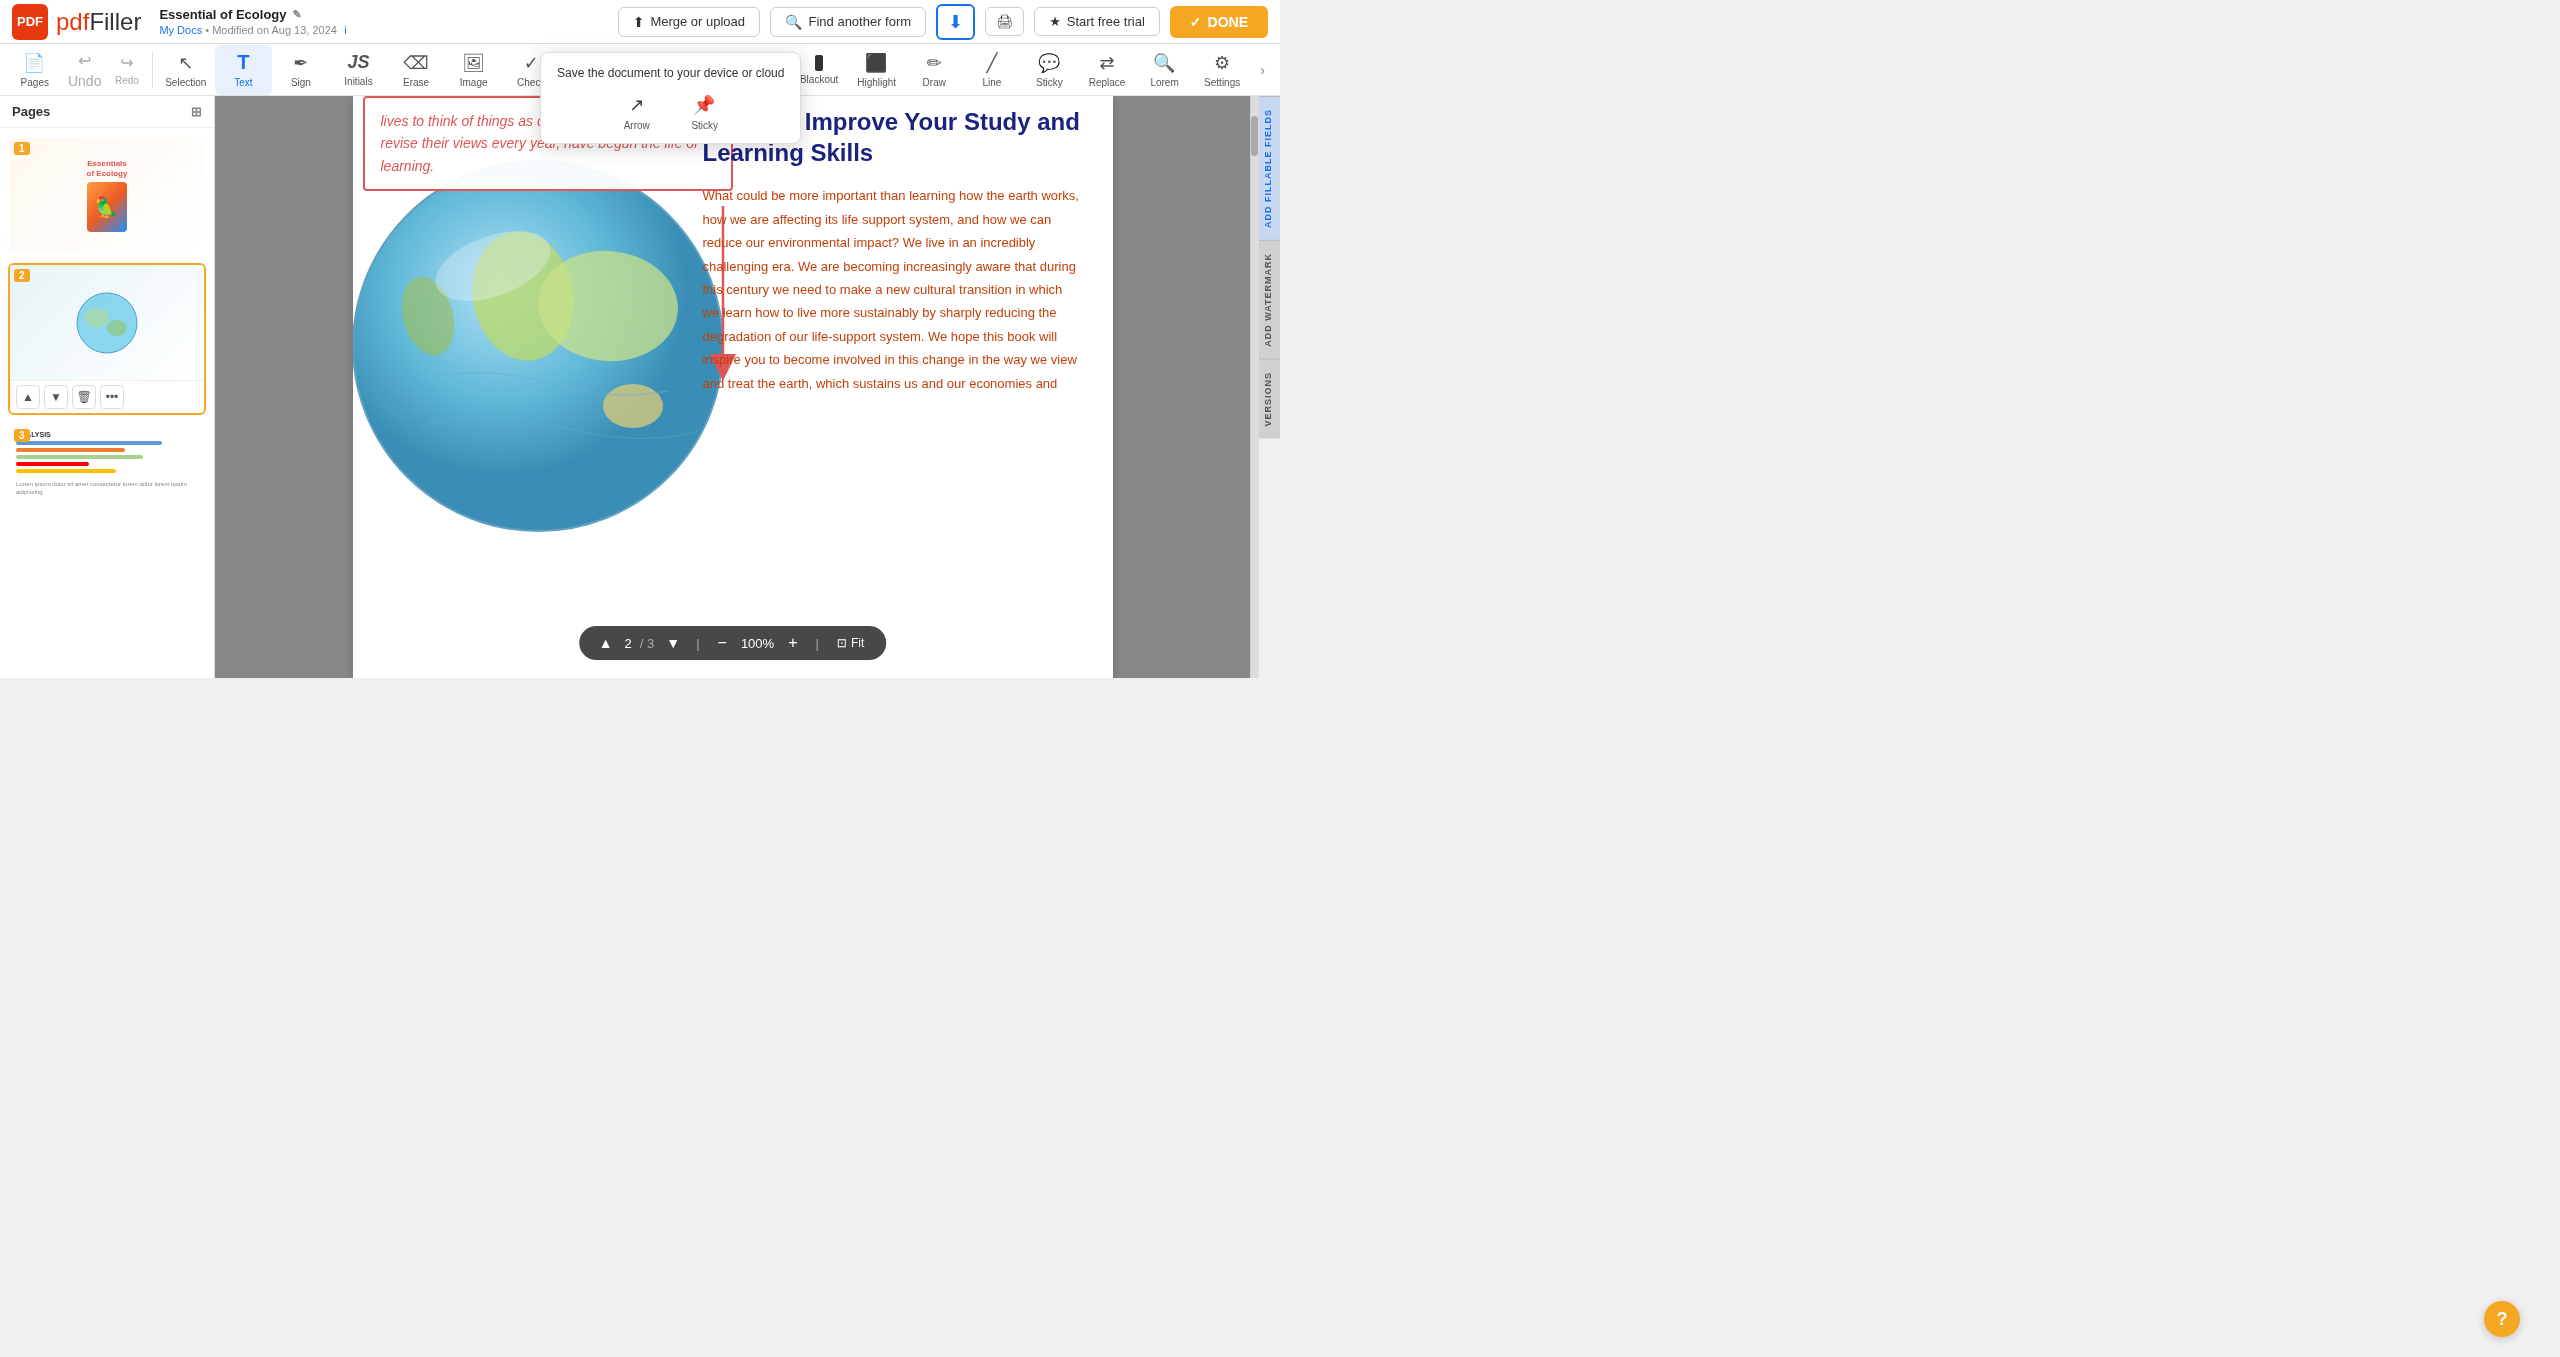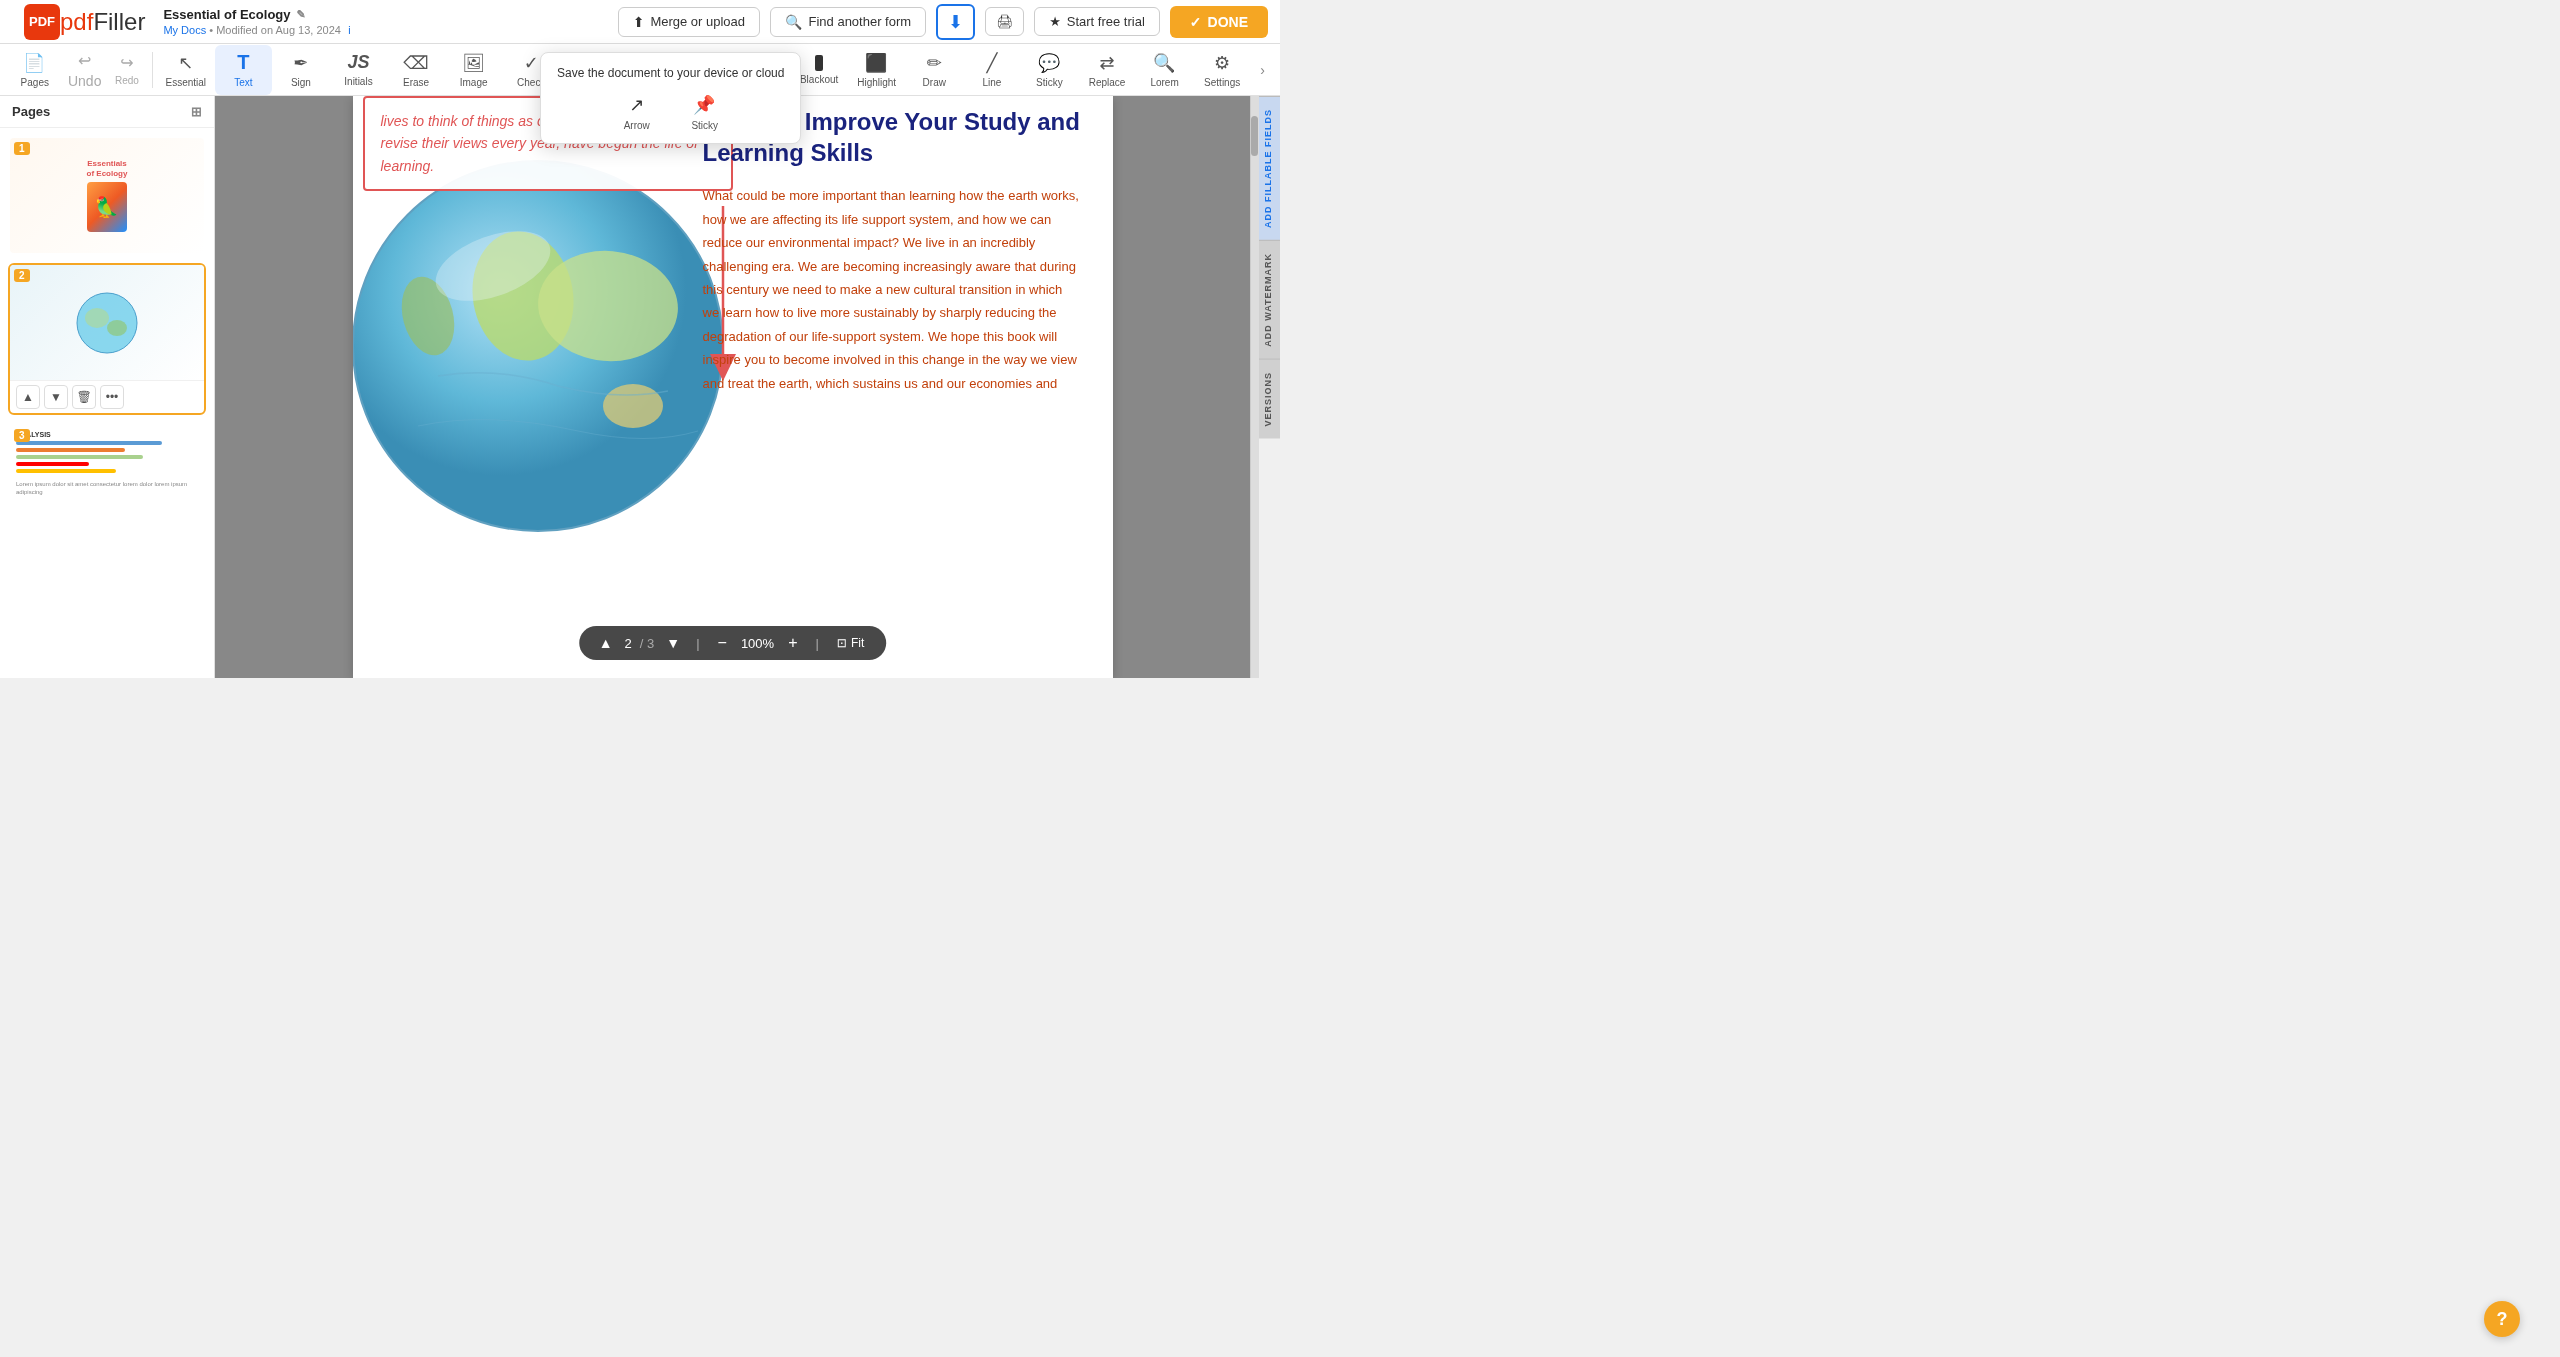--- a/index.html
+++ b/index.html
@@ -4,21 +4,21 @@
   <style>
     * { box-sizing: border-box; margin: 0; padding: 0; }
     body { font-family: -apple-system, BlinkMacSystemFont, 'Segoe UI', sans-serif; background: #f0f0f0; overflow: hidden; width: 1280px; height: 678px; }
 
     
     .top-bar {
       display: flex; align-items: center; height: 44px;
       background: #fff; border-bottom: 1px solid #ddd;
       padding: 0 12px; gap: 10px;
     }
-    .logo-area { display: flex; align-items: center; margin-right: 8px; margin-left: 12px; }
+    .logo-area { display: flex; align-items: center; gap: 8px; margin-right: 8px; }
     .logo-icon { width: 36px; height: 36px; background: #e8380d; border-radius: 6px; display: flex; align-items: center; justify-content: center; }
     .logo-icon span { color: #fff; font-weight: 900; font-size: 13px; }
     .logo-text { font-size: 24px; font-weight: 400; color: #e8380d; }
     .logo-text span { color: #333; }
     .doc-title { display: flex; flex-direction: column; }
     .doc-name { font-size: 13px; font-weight: 600; color: #222; display: flex; align-items: center; gap: 6px; }
     .doc-name .edit-icon { color: #888; font-size: 11px; cursor: pointer; }
     .doc-meta { font-size: 11px; color: #1a73e8; }
     .doc-meta span { color: #888; }
     .top-bar-spacer { flex: 1; }
@@ -266,21 +266,21 @@
   </div>
 
   <div class="undo-redo-btn">
     <span class="undo-redo-icon">↪</span>
     <span style="font-size:10px;color:#aaa;">Redo</span>
   </div>
   <div class="tool-separator"></div>
 
   <div class="tool-item">
     <span class="tool-icon">↖</span>
-    <span>Essential</span>
+    <span>Selection</span>
   </div>
 
   <div class="tool-item active">
     <span class="tool-icon" style="color:#1a73e8;font-weight:700;font-size:20px;">T</span>
     <span style="color:#1a73e8;">Text</span>
   </div>
 
   <div class="tool-item">
     <span class="tool-icon">✒</span>
     <span>Sign</span>

